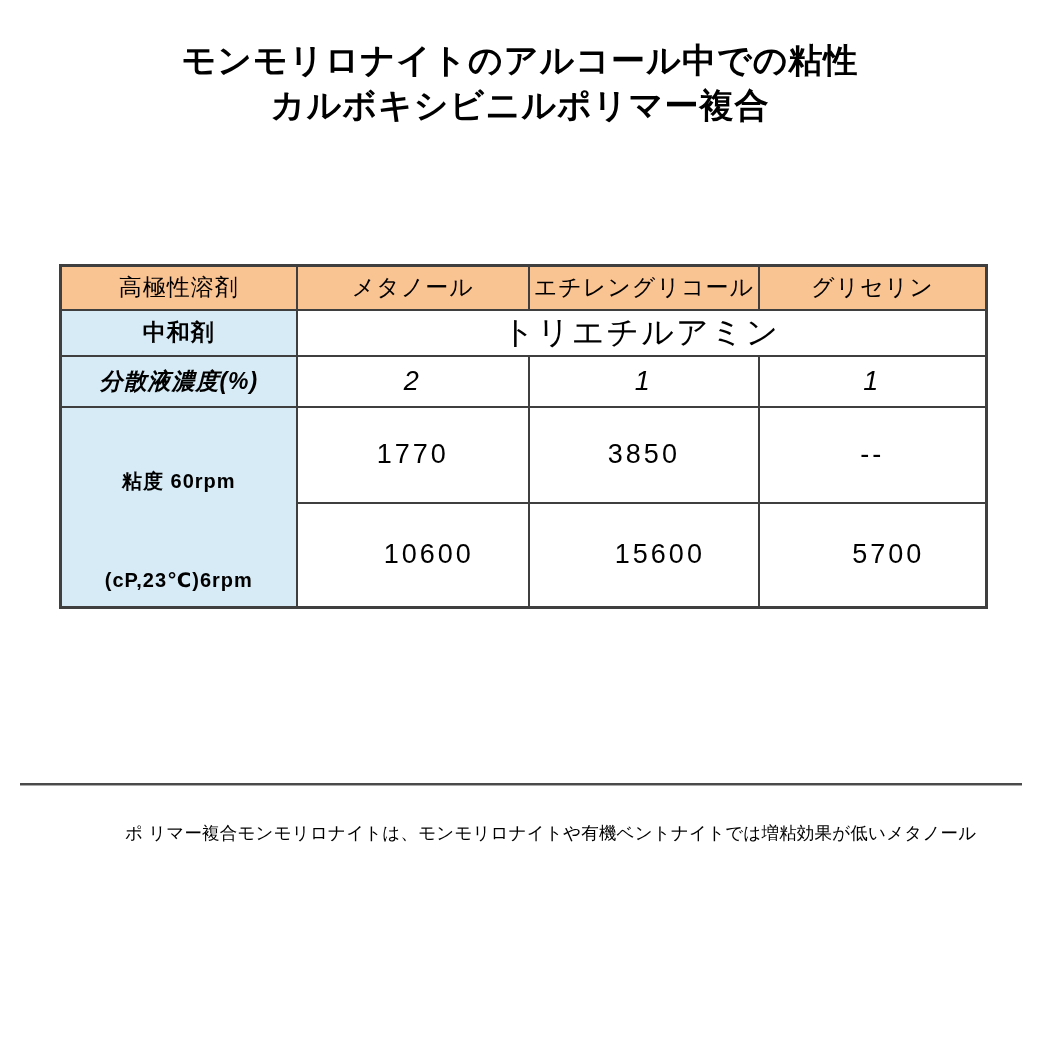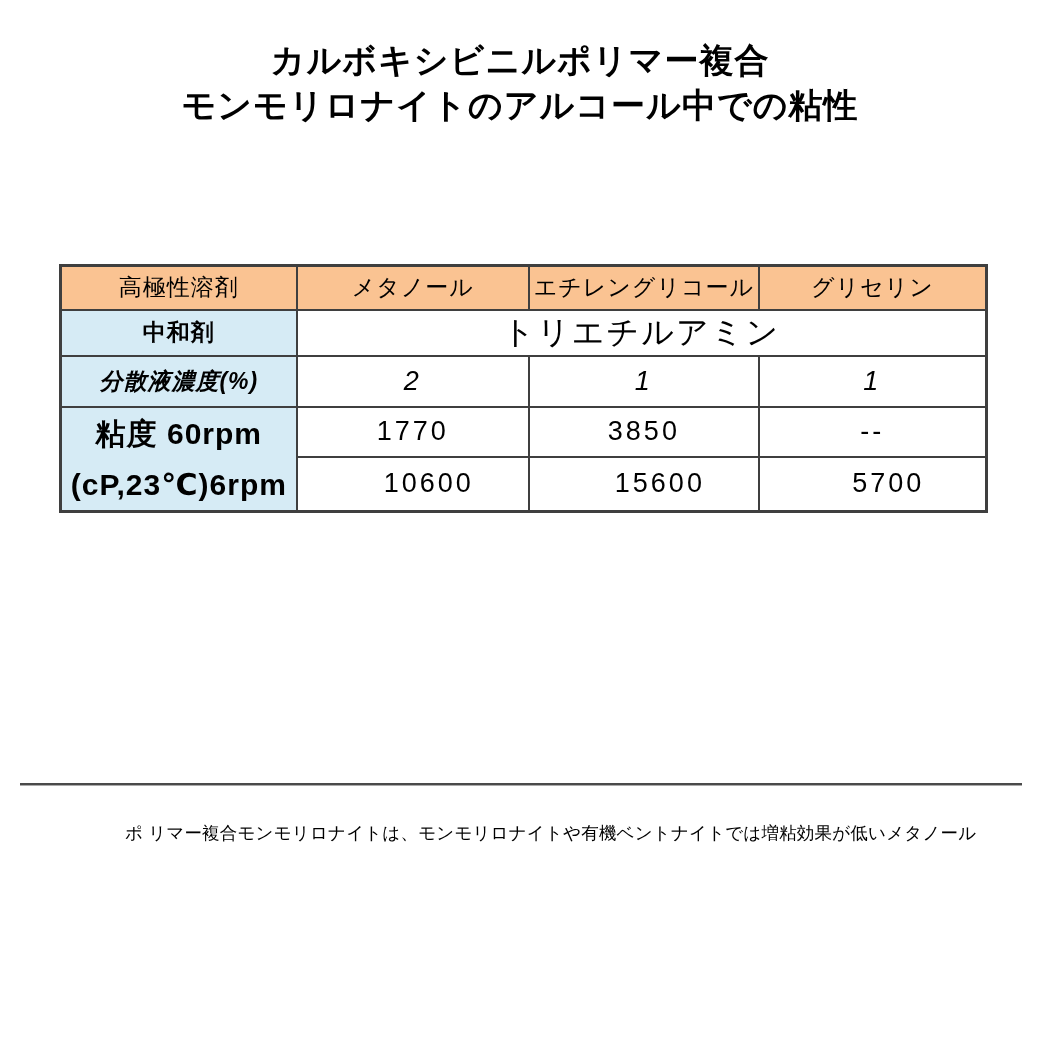--- a/index.html
+++ b/index.html
@@ -70,21 +70,22 @@
     letter-spacing:3px;
     background:#ffffff;
   }
   .cell-text-md{
     font-size:32px;
     letter-spacing:2px;
   }
   .visc-label div{
     line-height:51px;
     white-space:nowrap;
-    font-size:30px;
+    font-size:20px;
+    margin-top:48px;
   }
   .divider{
     position:absolute;
     left:20px;top:783px;
     width:1002px;height:0;
     border-top:2px solid var(--rule);
     border-bottom:1px solid #aaaaaa;
   }
   .footnote{
     position:absolute;
@@ -93,22 +94,22 @@
     font-size:17.5px;
     line-height:25.5px;
     letter-spacing:0.2px;
     white-space:nowrap;
   }
 </style>
 </head>
 <body>
 
 <div class="title-block">
+  <div>モンモリロナイトのアルコール中での粘性</div>
   <div>カルボキシビニルポリマー複合</div>
-  <div>モンモリロナイトのアルコール中での粘性</div>
 </div>
 
 <table class="data-table">
   <colgroup>
     <col class="col1">
       <col class="col2">
       <col class="col3">
       <col class="col4">
   </colgroup>
   <tbody>

